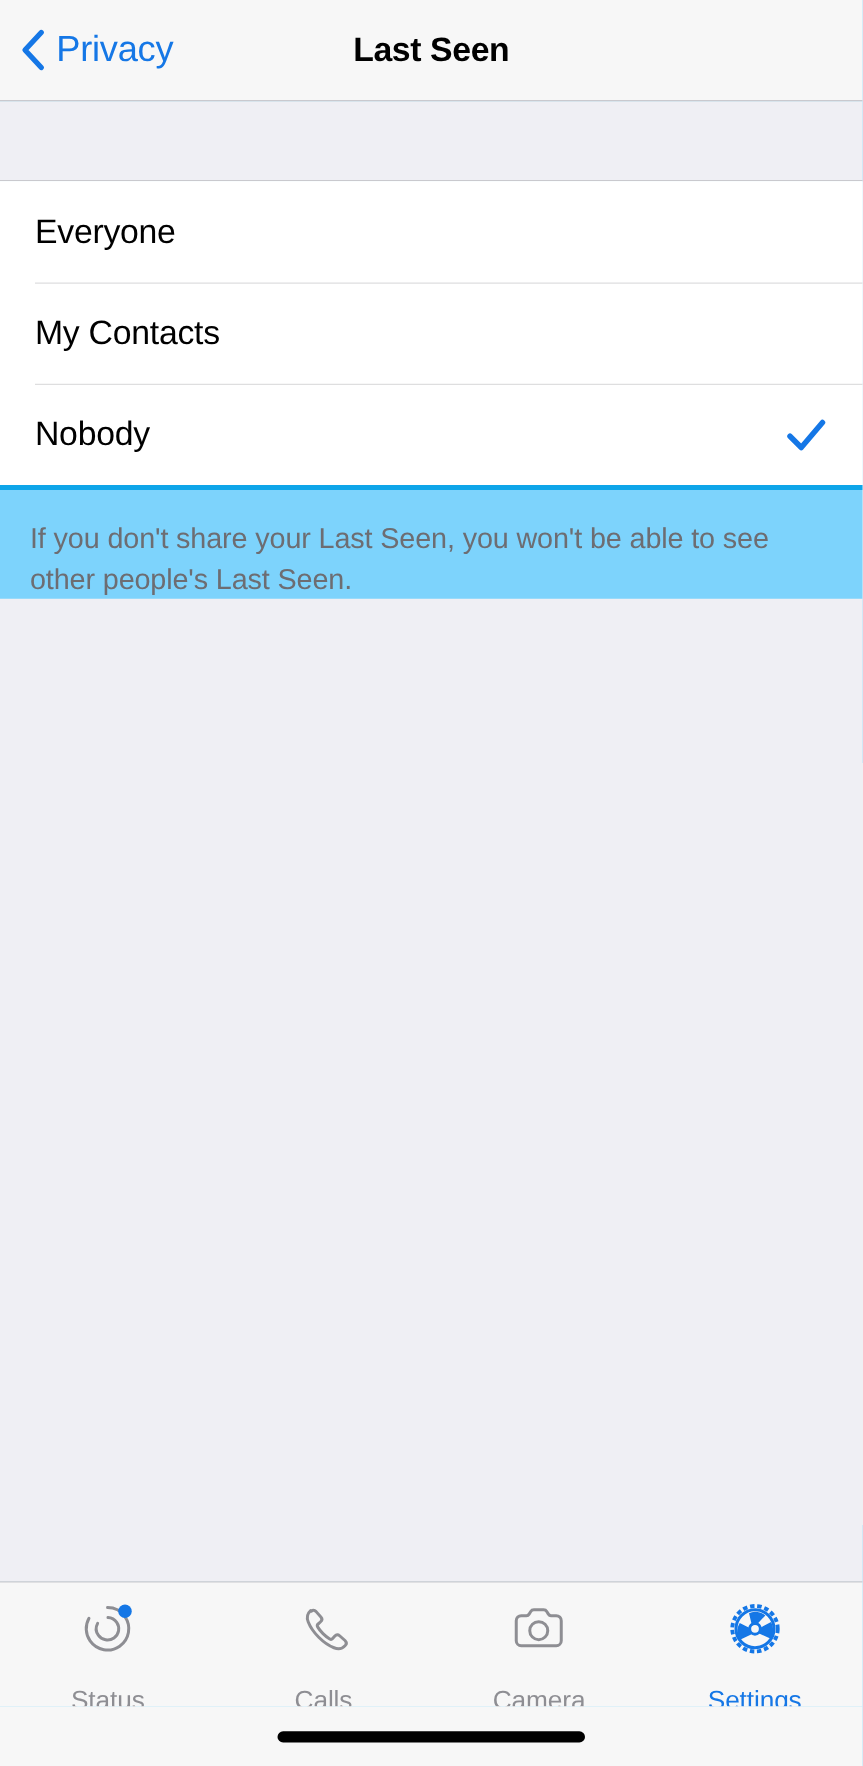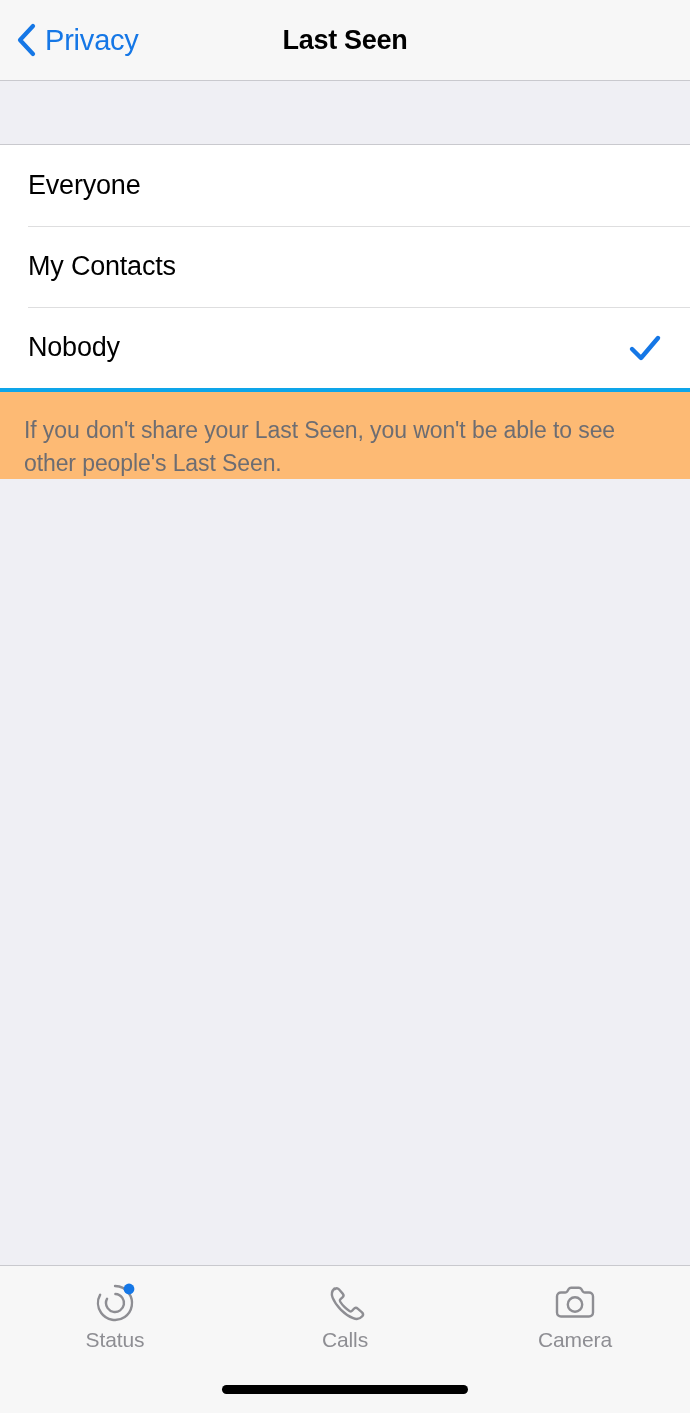--- a/index.html
+++ b/index.html
@@ -14,21 +14,21 @@
     -webkit-font-smoothing: antialiased;
     overflow: hidden;
     position: relative;
   }
   .screen {
     width: 690px;
     height: 1413px;
     position: relative;
     display: flex;
     flex-direction: column;
-    background: #fdba74;
+    background: #7dd3fc;
   }
 
   
   .navbar {
     height: 81px;
     background: #f7f7f7;
     border-bottom: 1px solid #c9c9ce;
     position: relative;
     flex: 0 0 auto;
     box-sizing: border-box;
@@ -158,21 +158,21 @@
     width: 54px;
     height: 50px;
     display: flex;
     align-items: center;
     justify-content: center;
     position: relative;
   }
   .tab-label {
     font-size: 21px;
     color: #8e8e93;
-    margin-top: 0;
+    margin-top: 21px;
     letter-spacing: -0.1px;
   }
   .tab.active .tab-label { color: #1577e6; }
 
   
   .home-area {
     height: 48px;
     background: #f7f7f7;
     display: flex;
     align-items: center;
@@ -264,20 +264,37 @@
       <span class="tab-icon">
         <svg width="48" height="48" viewBox="0 0 48 48">
           <path d="M6 17.5c0-2.3 1.8-4 4-4h4.2c0.9 0 1.6-0.4 2.1-1.2l1.3-2.1c0.6-1 1.4-1.4 2.5-1.4h7.8c1.1 0 1.9 0.4 2.5 1.4l1.3 2.1c0.5 0.8 1.2 1.2 2.1 1.2H38c2.2 0 4 1.7 4 4v16c0 2.3-1.8 4-4 4H10c-2.2 0-4-1.7-4-4z" fill="none" stroke="#8e8e93" stroke-width="2.4" stroke-linejoin="round"></path>
           <circle cx="24" cy="25.5" r="7.2" fill="none" stroke="#8e8e93" stroke-width="2.4"></circle>
         </svg>
       </span>
       <span class="tab-label">Camera</span>
     </div>
 
 
+    <div class="tab active">
+      <span class="tab-icon">
+        <svg width="50" height="50" viewBox="0 0 50 50">
+          <g fill="none" stroke="#1577e6" stroke-width="2.3">
+            <circle cx="25" cy="25" r="18.2" stroke-width="3.1" stroke-dasharray="3.6 2.2"></circle>
+            <circle cx="25" cy="25" r="15.2" stroke-width="2.4"></circle>
+            <circle cx="25" cy="25" r="4.3" stroke-width="2.4"></circle>
+          </g>
+          <g fill="#1577e6">
+            <path d="M25 11.4c3.1 0 6 1.1 8.3 2.9l-7.2 7.6c-0.4-0.1-0.7-0.2-1.1-0.2-0.9 0-1.7 0.3-2.4 0.8l-2.4-9.9c1.5-0.8 3.1-1.2 4.8-1.2z"></path>
+            <path d="M37.8 19.6c1.2 2.2 1.8 4.7 1.7 7.3-0.1 2.2-0.8 4.3-1.9 6.1l-9.3-4.2c0.3-0.7 0.4-1.4 0.4-2.1 0-0.7-0.2-1.4-0.5-2z"></path>
+            <path d="M12.6 33.9c-1.4-2.4-2-5.2-1.7-7.9 0.2-2 0.9-3.9 1.9-5.6l9.1 4.5c-0.3 0.7-0.4 1.3-0.4 2 0 0.9 0.3 1.8 0.8 2.5z"></path>
+          </g>
+        </svg>
+      </span>
+      <span class="tab-label">Settings</span>
+    </div>
 
   </div>
 
   <div class="home-area">
     <div class="home-bar"></div>
   </div>
 
 </div>
 
 </body></html>

